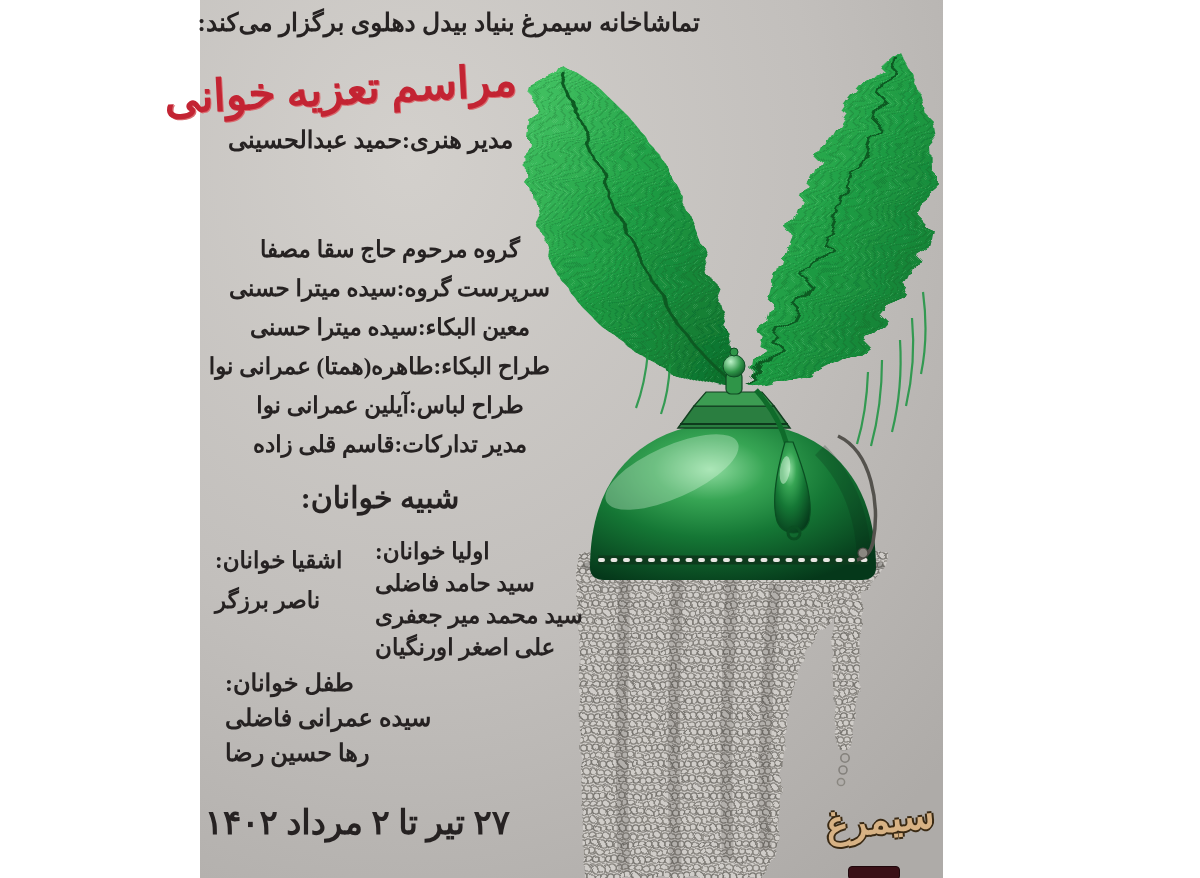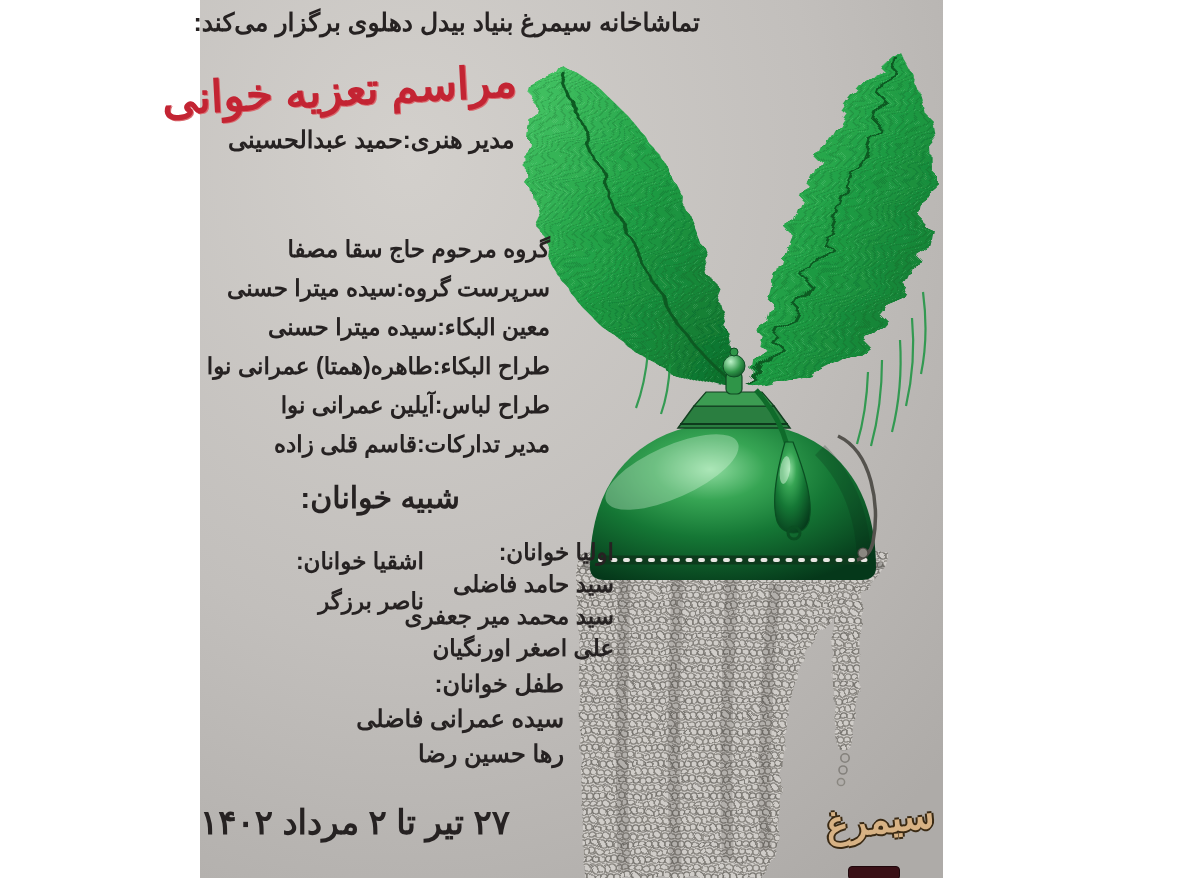--- a/index.html
+++ b/index.html
@@ -1,36 +1,36 @@
 <!DOCTYPE html>
 <html lang="fa"><head>
 <meta charset="utf-8">
 <style>
   html,body{margin:0;padding:0;}
   .page{
     position:relative;width:1080px;height:878px;background:#ffffff;
-    overflow:hidden;font-family:Liberation Sans, sans-serif;
+    overflow:hidden;font-family:Liberation Serif, serif;
   }
   .poster{
     position:absolute;left:200px;top:0;width:743px;height:878px;
     direction:rtl;color:#262222;
   }
   .art{position:absolute;left:0;top:0;}
   .txt{position:absolute;font-weight:700;white-space:nowrap;}
   .presenter{top:8px;left:0;width:500px;text-align:center;font-size:25px;}
   .title{
     top:50px;left:12px;width:305px;text-align:center;font-size:44px;
     color:#c32433;transform:rotate(-3deg);line-height:78px;
     text-shadow:1px 1px 0 #d96a6f;
   }
   .director{top:126px;left:28px;width:300px;text-align:left;font-size:24px;}
-  .credits{top:230px;left:30px;width:320px;font-size:23px;line-height:39px;white-space:nowrap;}
+  .credits{top:230px;left:30px;width:320px;text-align:center;font-size:23px;line-height:39px;white-space:nowrap;}
   .credits div{height:39px;}
   .cast-heading{top:480px;left:80px;width:200px;text-align:center;font-size:30px;}
-  .col{position:absolute;font-weight:700;text-align:right;white-space:nowrap;margin-left:19px;}
+  .col{position:absolute;font-weight:700;text-align:left;white-space:nowrap;}
   .col-olia{top:536px;left:175px;width:220px;font-size:23px;line-height:32px;}
   .col-ashghia{top:541px;left:15px;width:190px;font-size:23px;line-height:40px;}
   .tefl{top:666px;left:25px;width:320px;font-size:24px;line-height:35px;}
   .date{top:802px;left:60px;width:250px;text-align:center;font-size:34px;}
   .logo{
     top:798px;left:622px;width:116px;text-align:center;font-size:38px;
     color:#d7b284;transform:rotate(-6deg);
     text-shadow:-2px 0 0 #3a2a14,2px 0 0 #3a2a14,0 -2px 0 #3a2a14,0 2px 0 #3a2a14;
   }
   .logo-plate{

